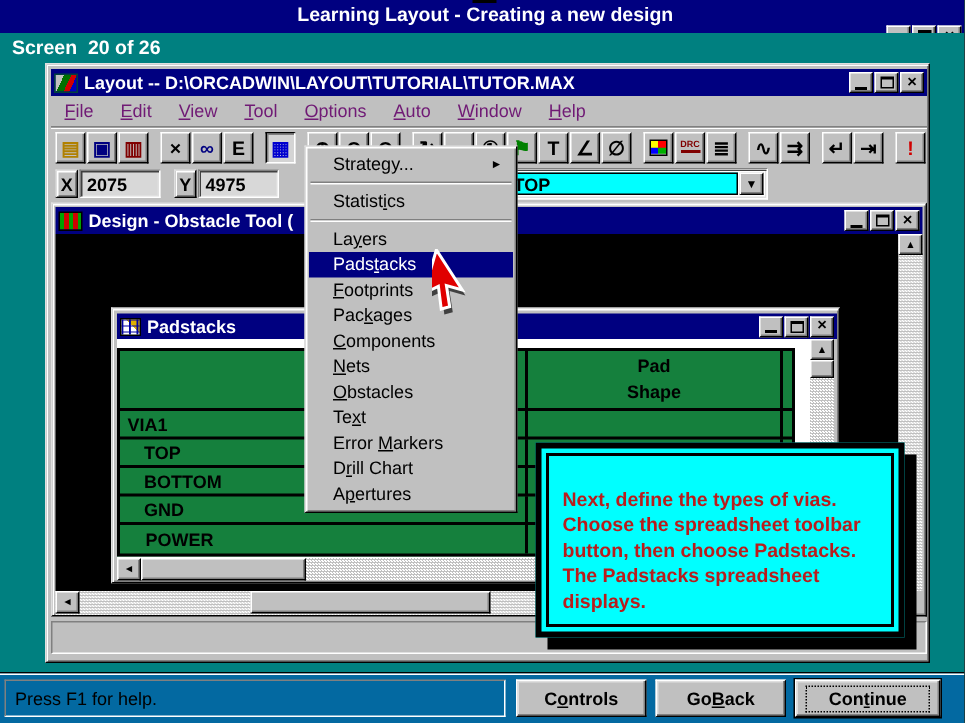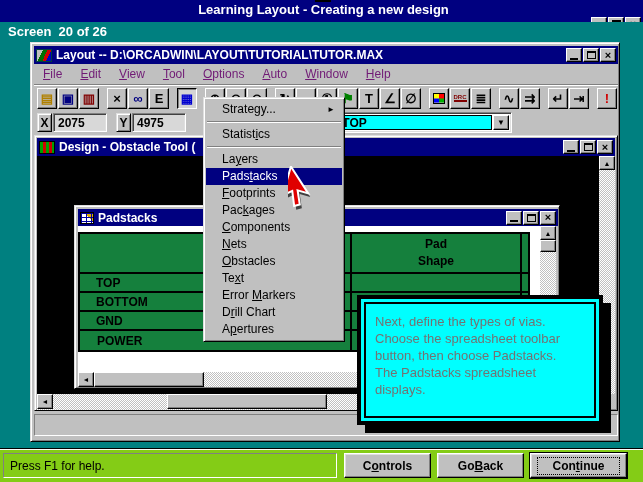--- a/index.html
+++ b/index.html
@@ -117,23 +117,23 @@
   .cmenu-sep { height:8px; position:relative; }
   .cmenu-sep::after { content:""; position:absolute; left:1px; right:1px; top:3px;
                       border-top:1px solid #808080; border-bottom:1px solid #fff; }
   .sub-arrow { position:absolute; right:7px; top:0; font-size:8px; }
   
   .cursor { position:absolute; left:288px; top:166px; z-index:60; }
   
   .tutorial { position:absolute; left:357px; top:295px; width:246px; height:130px; background:#00ffff;
               border:4px solid #000; box-shadow:8px 8px 0 #000; z-index:55; }
   .tutorial-inner { position:absolute; left:3px; top:3px; right:3px; bottom:3px; border:2px solid #000;
-                    padding:9px 6px 0 9px; font-size:13px; font-weight:normal; color:#737373; line-height:17px; }
-  
-  .bottom-panel { position:absolute; left:0; top:449px; width:643px; height:33px; background:#84cc16;
+                    padding:20px 6px 0 9px; font-size:13px; font-weight:bold; color:#b91c1c; line-height:17px; }
+  
+  .bottom-panel { position:absolute; left:0; top:449px; width:643px; height:33px; background:#0369a1;
                   border-top:1px solid #fff; box-shadow:0 -1px 0 #000; }
   .status-box { position:absolute; left:3px; top:3px; width:334px; height:25px;
                 border:1px solid; border-color:#808080 #fff #fff #808080; display:flex; align-items:center; }
   .status-text { font-size:12px; color:#000; margin-left:6px; }
   .nav-btn { position:absolute; top:3px; height:25px; background:#c0c0c0; border:1px solid;
              border-color:#fff #000 #000 #fff; box-shadow:inset -1px -1px 0 #808080, inset 1px 1px 0 #dfdfdf;
              display:flex; align-items:center; justify-content:center; font-size:12px; font-weight:bold; color:#000; }
   .default-wrap { position:absolute; top:2px; height:27px; border:1px solid #000; }
   .default-wrap .nav-btn { position:relative; top:0; width:100%; height:100%; }
   .focus-rect { border:1px dotted #000; padding:1px 14px; }
@@ -329,20 +329,25 @@
           <div class="ptable" id="ptable">
               <div class="prow phead">
                 <div class="pcell c1">
                   <div>Pad</div>
                   <div>Lay</div>
                 </div>
                 <div class="pcell c2">
                   <div>Pad</div>
                   <div>Shape</div>
                 </div>
+                <div class="pcell c3"></div>
+              </div>
+              <div class="prow">
+                <div class="pcell c1" style="padding-left: 5px;">VIA1</div>
+                <div class="pcell c2"></div>
                 <div class="pcell c3"></div>
               </div>
               <div class="prow">
                 <div class="pcell c1" style="padding-left: 16px;">TOP</div>
                 <div class="pcell c2"></div>
                 <div class="pcell c3"></div>
               </div>
               <div class="prow">
                 <div class="pcell c1" style="padding-left: 16px;">BOTTOM</div>
                 <div class="pcell c2"></div>

